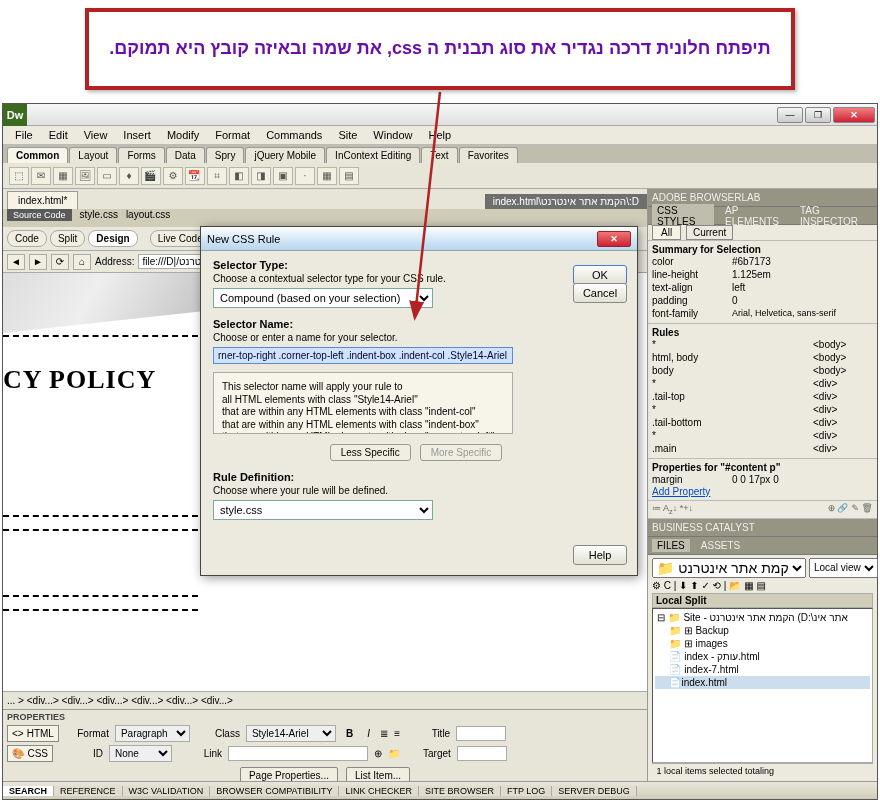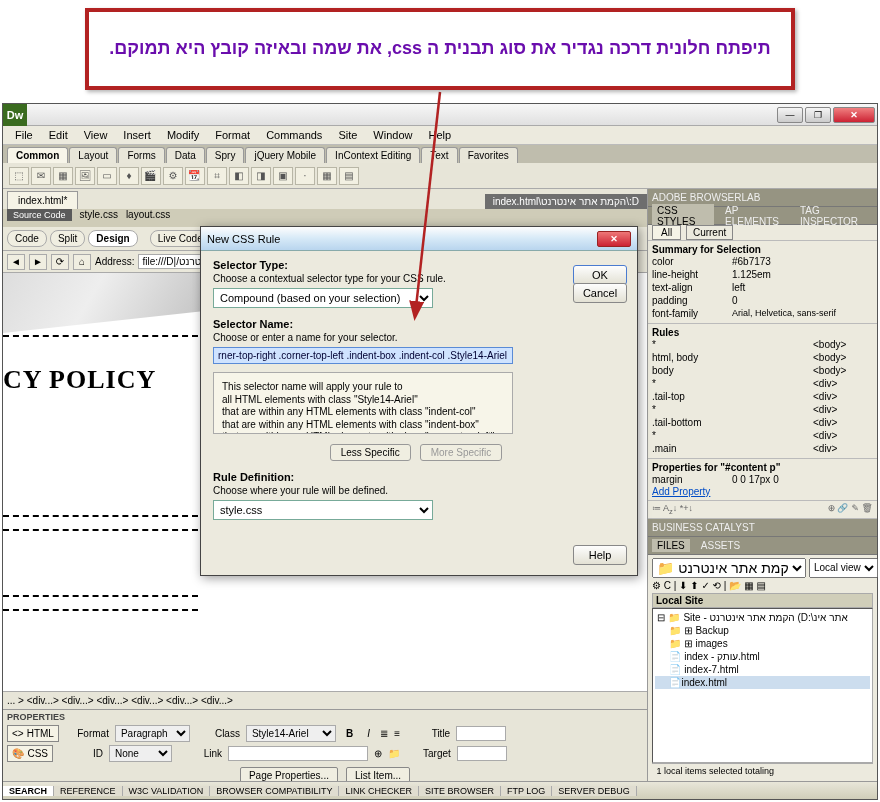--- a/index.html
+++ b/index.html
@@ -363,21 +363,21 @@
       <div class="phead">
         <span class="pt act">FILES</span>
         <span class="pt">ASSETS</span>
       </div>
       <div class="pbody files">
         <div style="display:flex;gap:3px;margin-bottom:2px">
           <select style="flex:1;font-size:14px"><option>📁 <span>קמת אתר אינטרנט</span></option></select>
           <select style="width:72px;font-size:10px"><option>Local view</option></select>
         </div>
         <div style="font-size:10px;margin-bottom:2px">⚙ C | ⬇ ⬆ ✓ ⟲ | 📂 ▦ ▤</div>
-        <b style="background:#d0ceb9;display:block;padding:1px 3px;border:1px solid #aaa">Local Site</b>
+        <b style="background:#d0ceb9;display:block;padding:1px 3px;border:1px solid #aaa">Local Split</b>
         <div class="filetree">
           <div class="node root">⊟ 📁 <span>Site - הקמת אתר אינטרנט (D:\אתר אינ</span></div>
           <div class="node fold">⊞ <span>Backup</span></div>
           <div class="node fold">⊞ <span>images</span></div>
           <div class="node fileH"><span>index - עותק.html</span></div>
           <div class="node fileH"><span>index-7.html</span></div>
           <div class="node fileH sel">
               <span>index.html</span>
             </div>
         </div>

